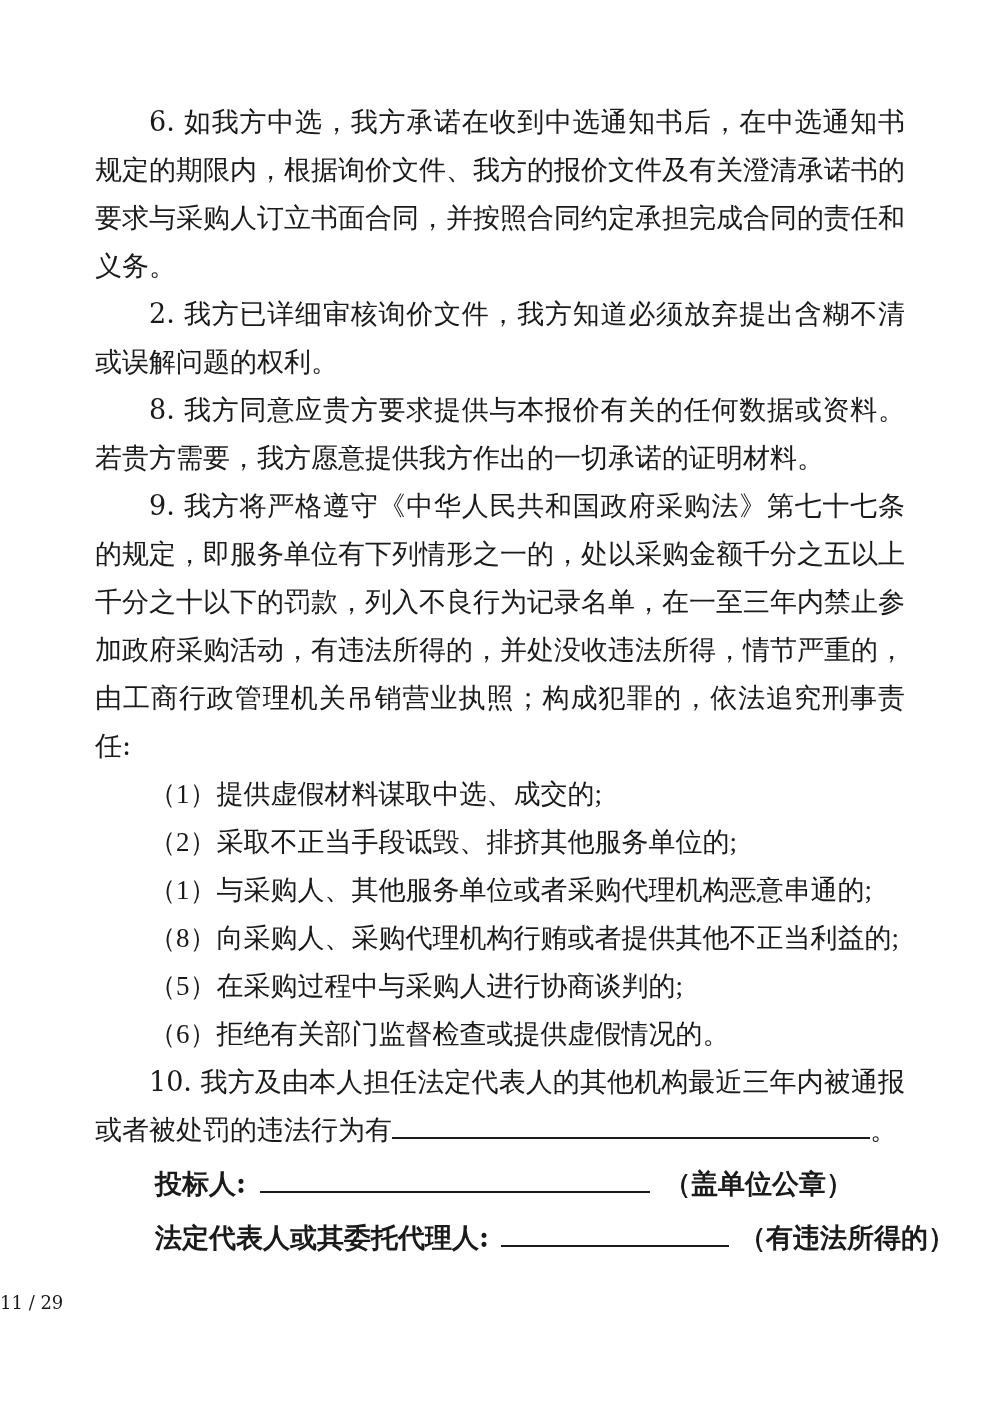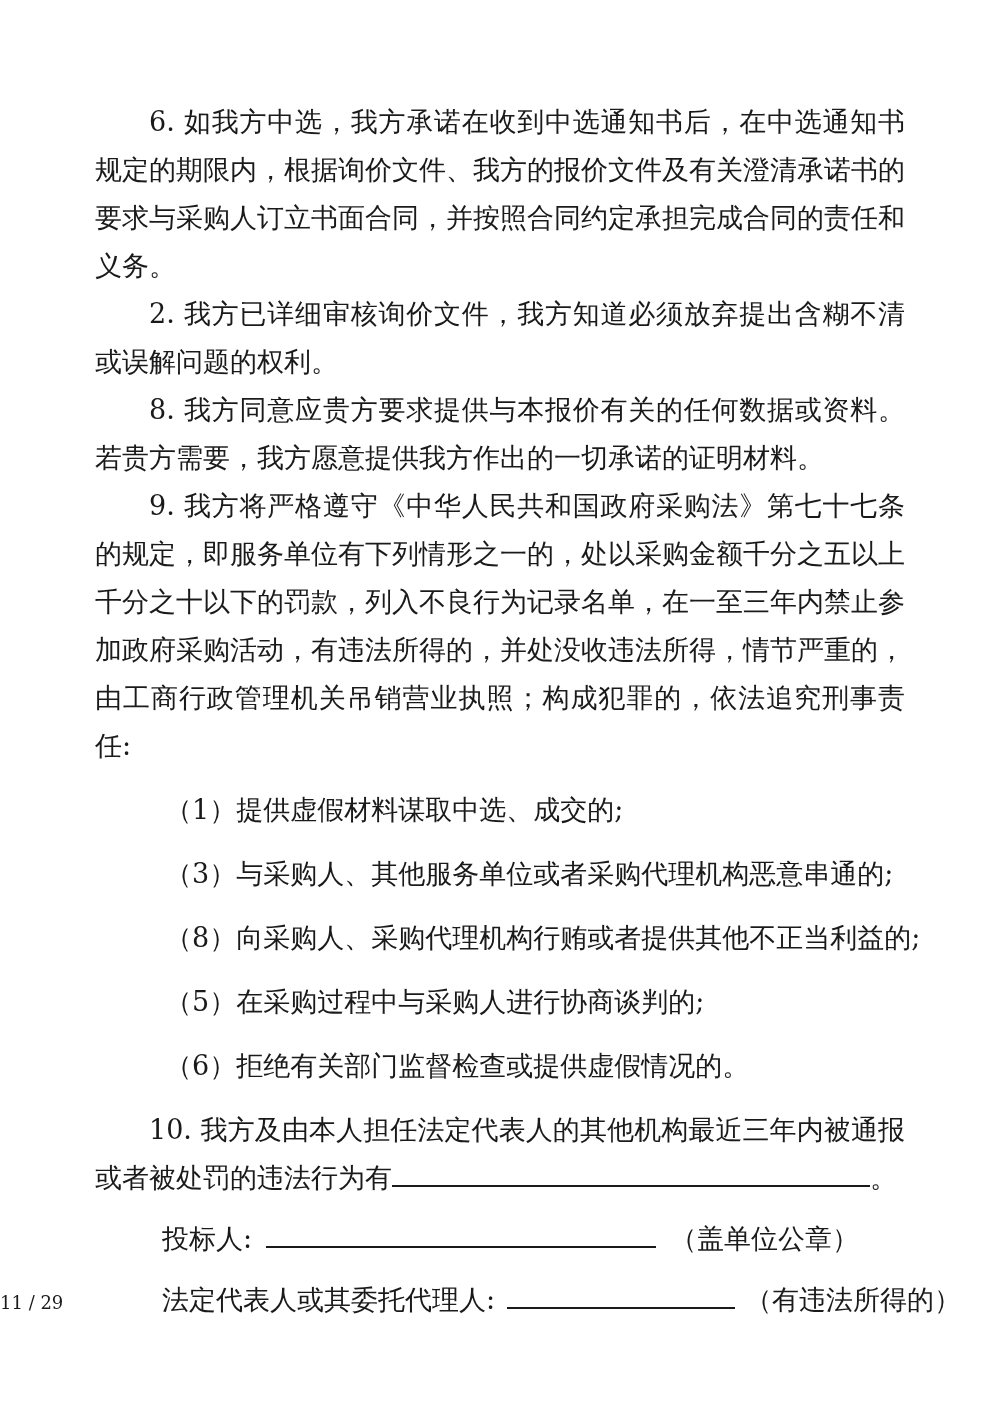--- a/index.html
+++ b/index.html
@@ -21,38 +21,40 @@
     color: #1a1a1a;
     overflow: hidden;
   }
   .para {
     margin: 0;
     text-indent: 2em;
     text-align: justify;
     text-align-last: left;
   }
   .item {
-    margin: 16px;
+    margin: 0;
     text-indent: 2em;
     text-align: left;
     white-space: nowrap;
+    font-family: Liberation Serif, serif;
   }
   .blank {
     display: inline-block;
     border-bottom: 2px solid #1a1a1a;
     height: 30px;
     vertical-align: baseline;
   }
   .blank-violation { width: 478px; }
   .blank-bidder { width: 390px; margin-left: 14px; margin-right: 14px; }
   .blank-rep { width: 228px; margin-left: 12px; margin-right: 10px; }
   .sig-line {
-    margin: 13px;
+    margin: 6px;
     text-indent: 2em;
     white-space: nowrap;
+    font-weight: bold;
   }
   .footer {
     position: absolute;
     left: 0;
     right: 0;
     top: 1290px;
     text-align: left;
     font-size: 18px;
     line-height: 26px;
     color: #1a1a1a;
@@ -66,21 +68,22 @@
 
   <p class="para">6. 如我方中选，我方承诺在收到中选通知书后，在中选通知书规定的期限内，根据询价文件、我方的报价文件及有关澄清承诺书的要求与采购人订立书面合同，并按照合同约定承担完成合同的责任和义务。</p>
 
   <p class="para">2. 我方已详细审核询价文件，我方知道必须放弃提出含糊不清或误解问题的权利。</p>
 
   <p class="para">8. 我方同意应贵方要求提供与本报价有关的任何数据或资料。若贵方需要，我方愿意提供我方作出的一切承诺的证明材料。</p>
 
   <p class="para">9. 我方将严格遵守《中华人民共和国政府采购法》第七十七条的规定，即服务单位有下列情形之一的，处以采购金额千分之五以上千分之十以下的罚款，列入不良行为记录名单，在一至三年内禁止参加政府采购活动，有违法所得的，并处没收违法所得，情节严重的，由工商行政管理机关吊销营业执照；构成犯罪的，依法追究刑事责任:</p>
 
   <p class="item">（1）提供虚假材料谋取中选、成交的;</p>
-  <p class="item">（3）与采购人、其他服务单位或者采购代理机构恶意串通的;</p>
+  <p class="item">（2）采取不正当手段诋毁、排挤其他服务单位的;</p>
+  <p class="item">（1）与采购人、其他服务单位或者采购代理机构恶意串通的;</p>
   <p class="item">（8）向采购人、采购代理机构行贿或者提供其他不正当利益的;</p>
   <p class="item">（5）在采购过程中与采购人进行协商谈判的;</p>
   <p class="item">（6）拒绝有关部门监督检查或提供虚假情况的。</p>
 
   <p class="para"><span>10. 我方及由本人担任法定代表人的其他机构最近三年内被通报或者被处罚的违法行为有</span><span class="blank blank-violation"></span><span>。</span></p>
 
 
   <p class="sig-line"><span>投标人:</span><span class="blank blank-bidder"></span><span>（盖单位公章）</span></p>
 
   <p class="sig-line"><span>法定代表人或其委托代理人:</span><span class="blank blank-rep"></span><span>（有违法所得的）</span></p>

